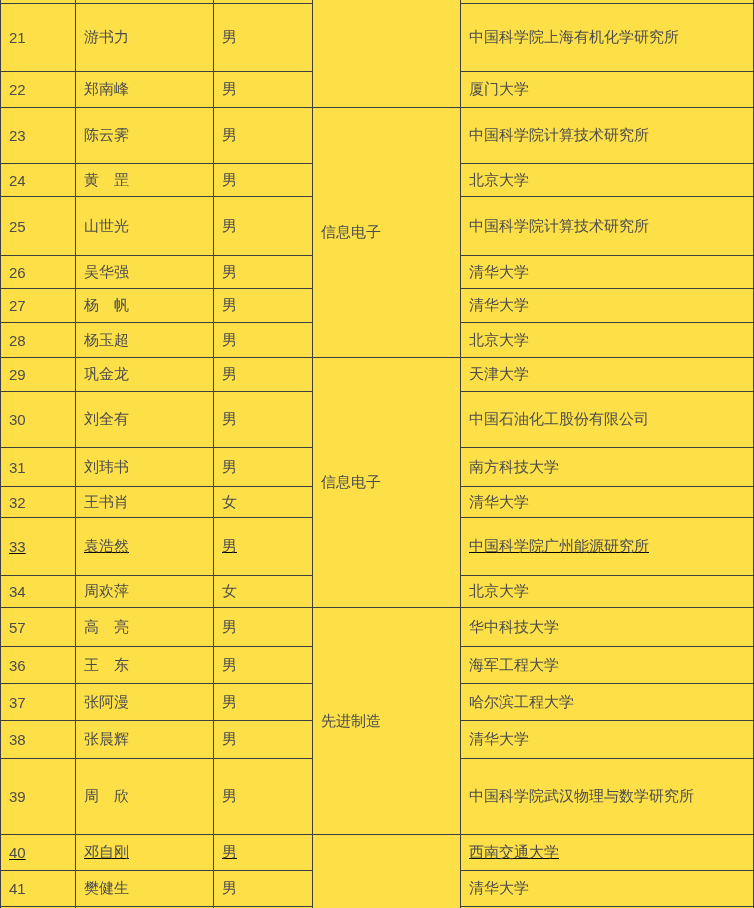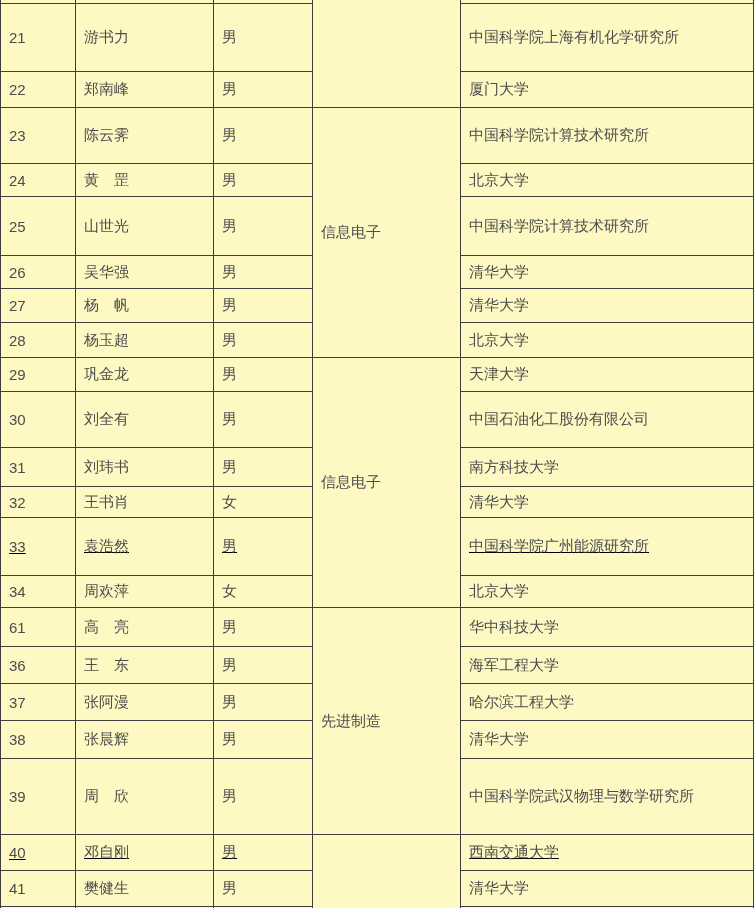--- a/index.html
+++ b/index.html
@@ -5,21 +5,21 @@
   html, body {
     margin: 0;
     padding: 0;
     background: #ffffff;
   }
   .page {
     width: 754px;
     height: 908px;
     overflow: hidden;
     position: relative;
-    background: #fef9c3;
+    background: #fde047;
   }
   table.laureates {
     border-collapse: collapse;
     table-layout: fixed;
     width: 753px;
     margin-top: -30px; 
     margin-left: 0;
   }
   table.laureates td {
     border: 1px solid #3f3f3f;
@@ -140,21 +140,21 @@
           <td class="col-gender">男</td>
           <td class="col-inst">中国科学院广州能源研究所</td>
         </tr>
         <tr style="height: 32px;">
           <td class="col-no">34</td>
           <td class="col-name">周欢萍</td>
           <td class="col-gender">女</td>
           <td class="col-inst">北京大学</td>
         </tr>
         <tr style="height: 39px;">
-          <td class="col-no">61</td>
+          <td class="col-no">57</td>
           <td class="col-name">高　亮</td>
           <td class="col-gender">男</td>
           <td class="col-cat" rowspan="5">先进制造</td>
           <td class="col-inst">华中科技大学</td>
         </tr>
         <tr style="height: 37px;">
           <td class="col-no">36</td>
           <td class="col-name">王　东</td>
           <td class="col-gender">男</td>
           <td class="col-inst">海军工程大学</td>

